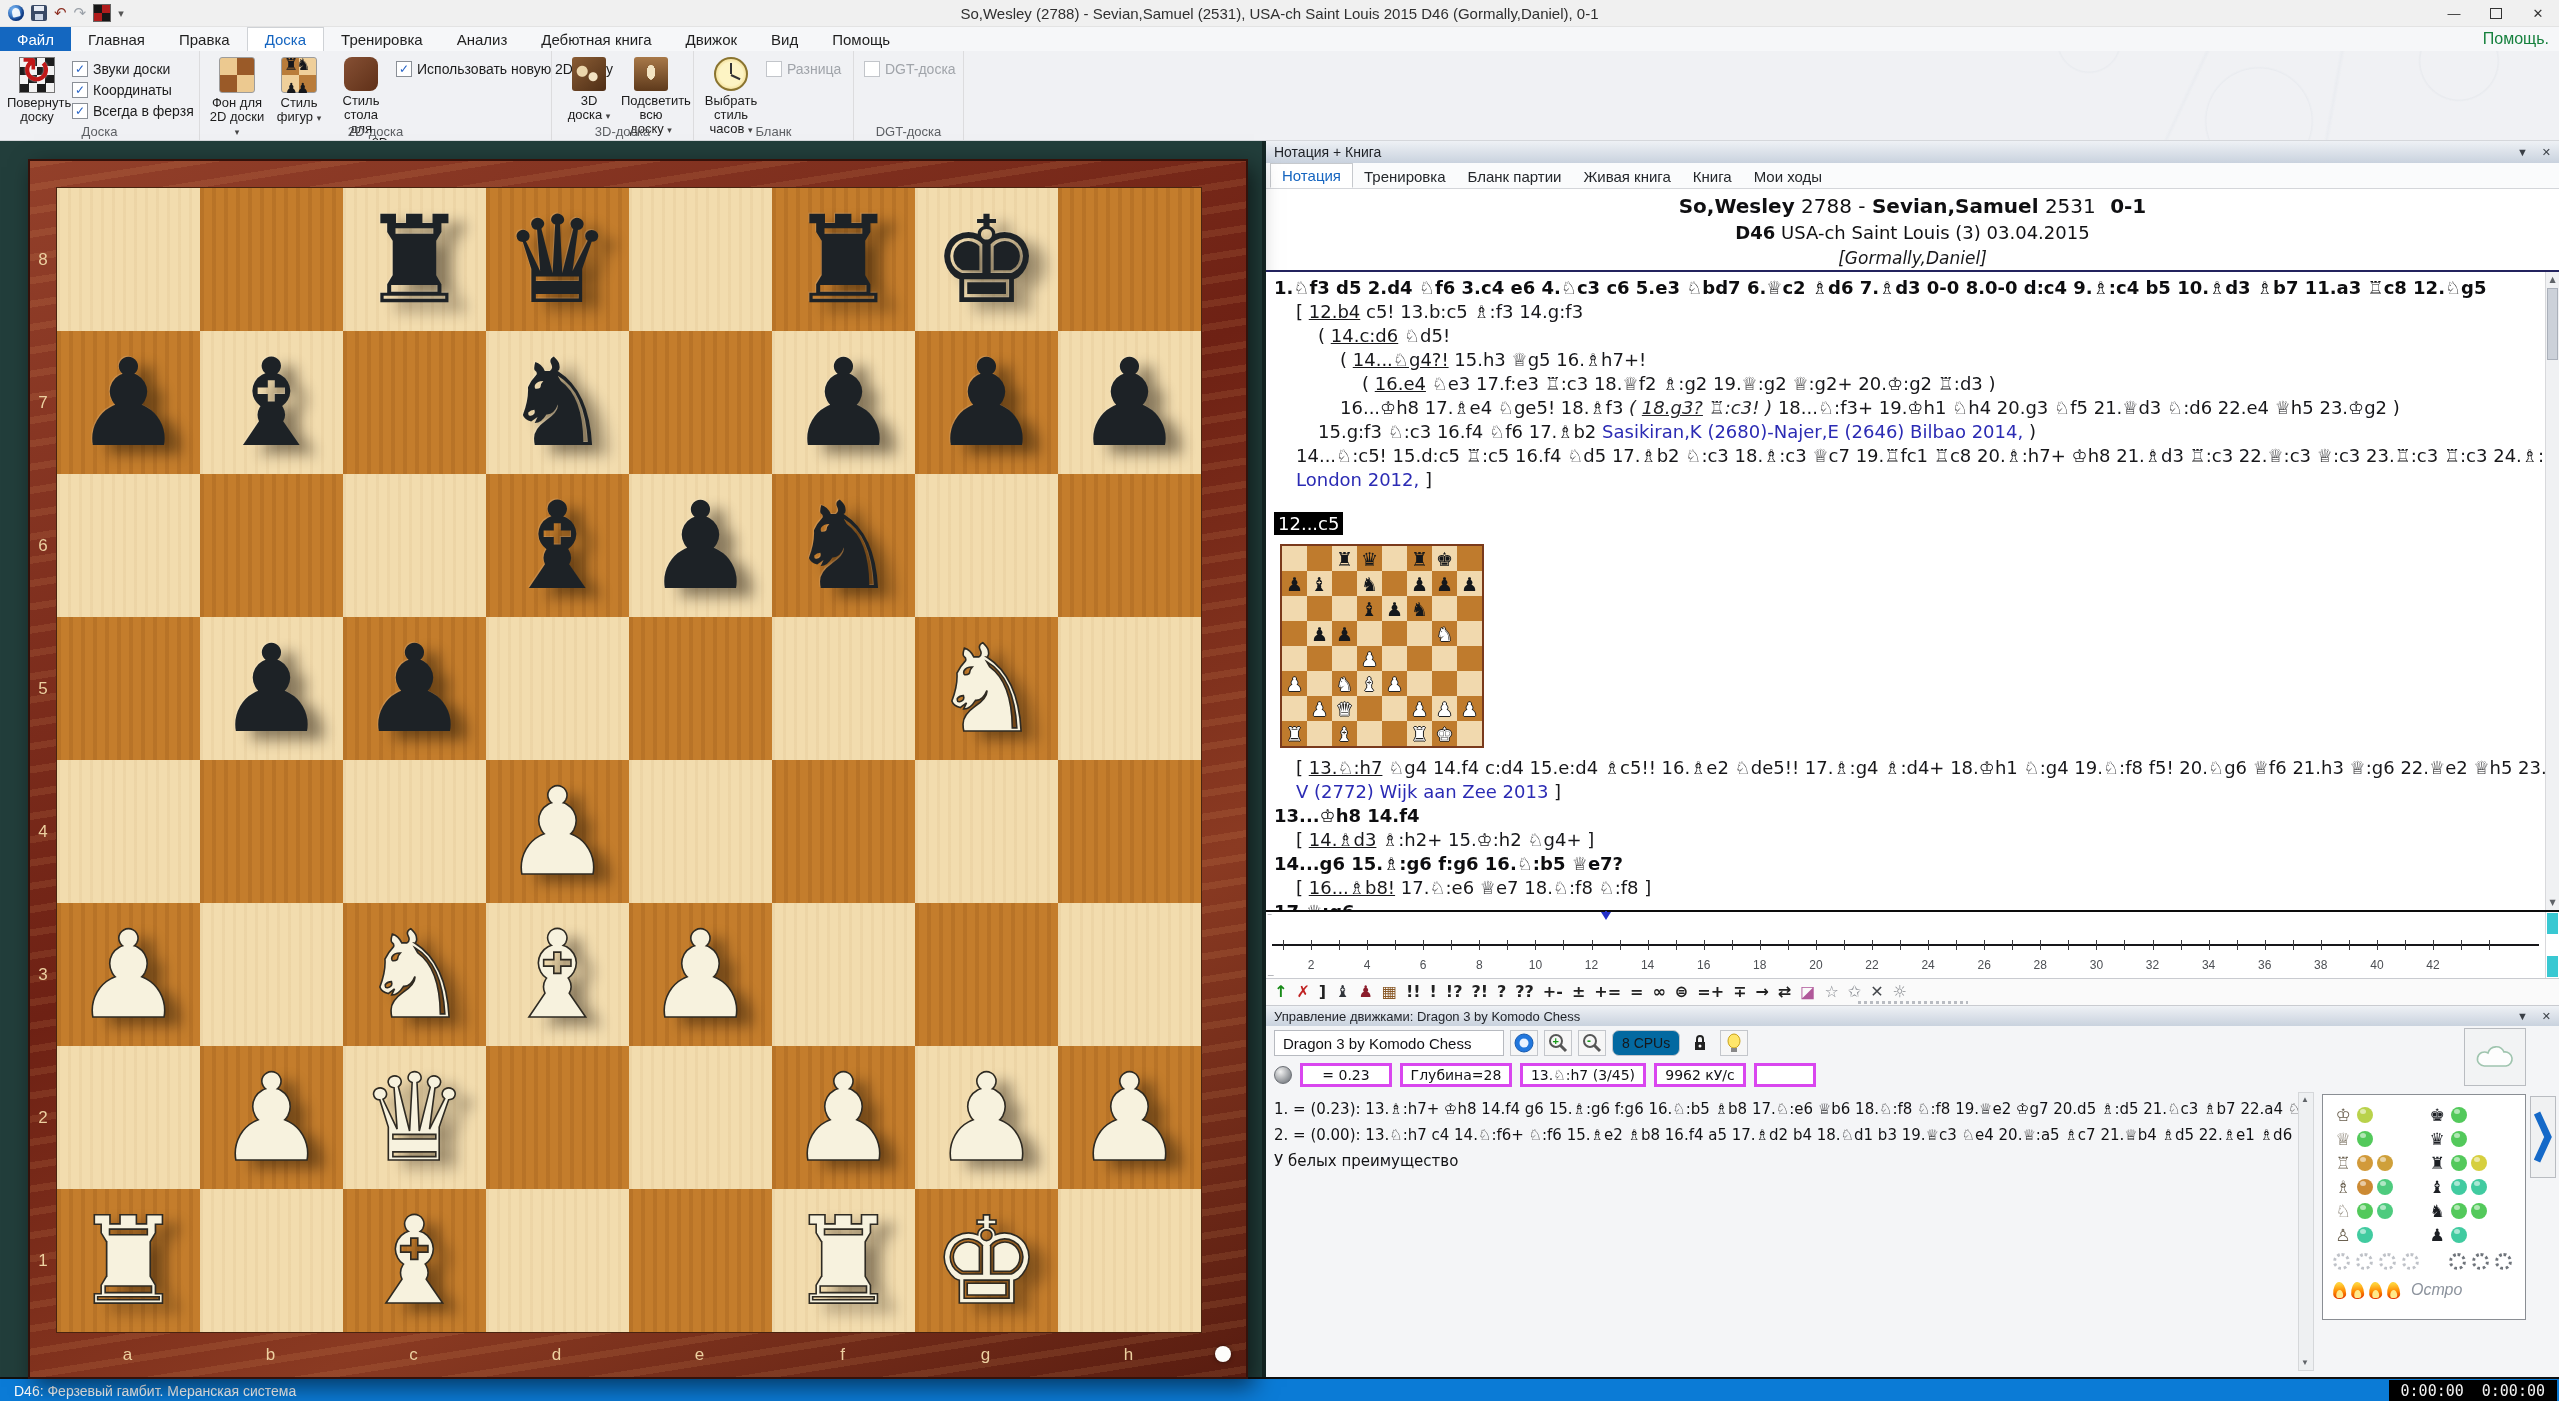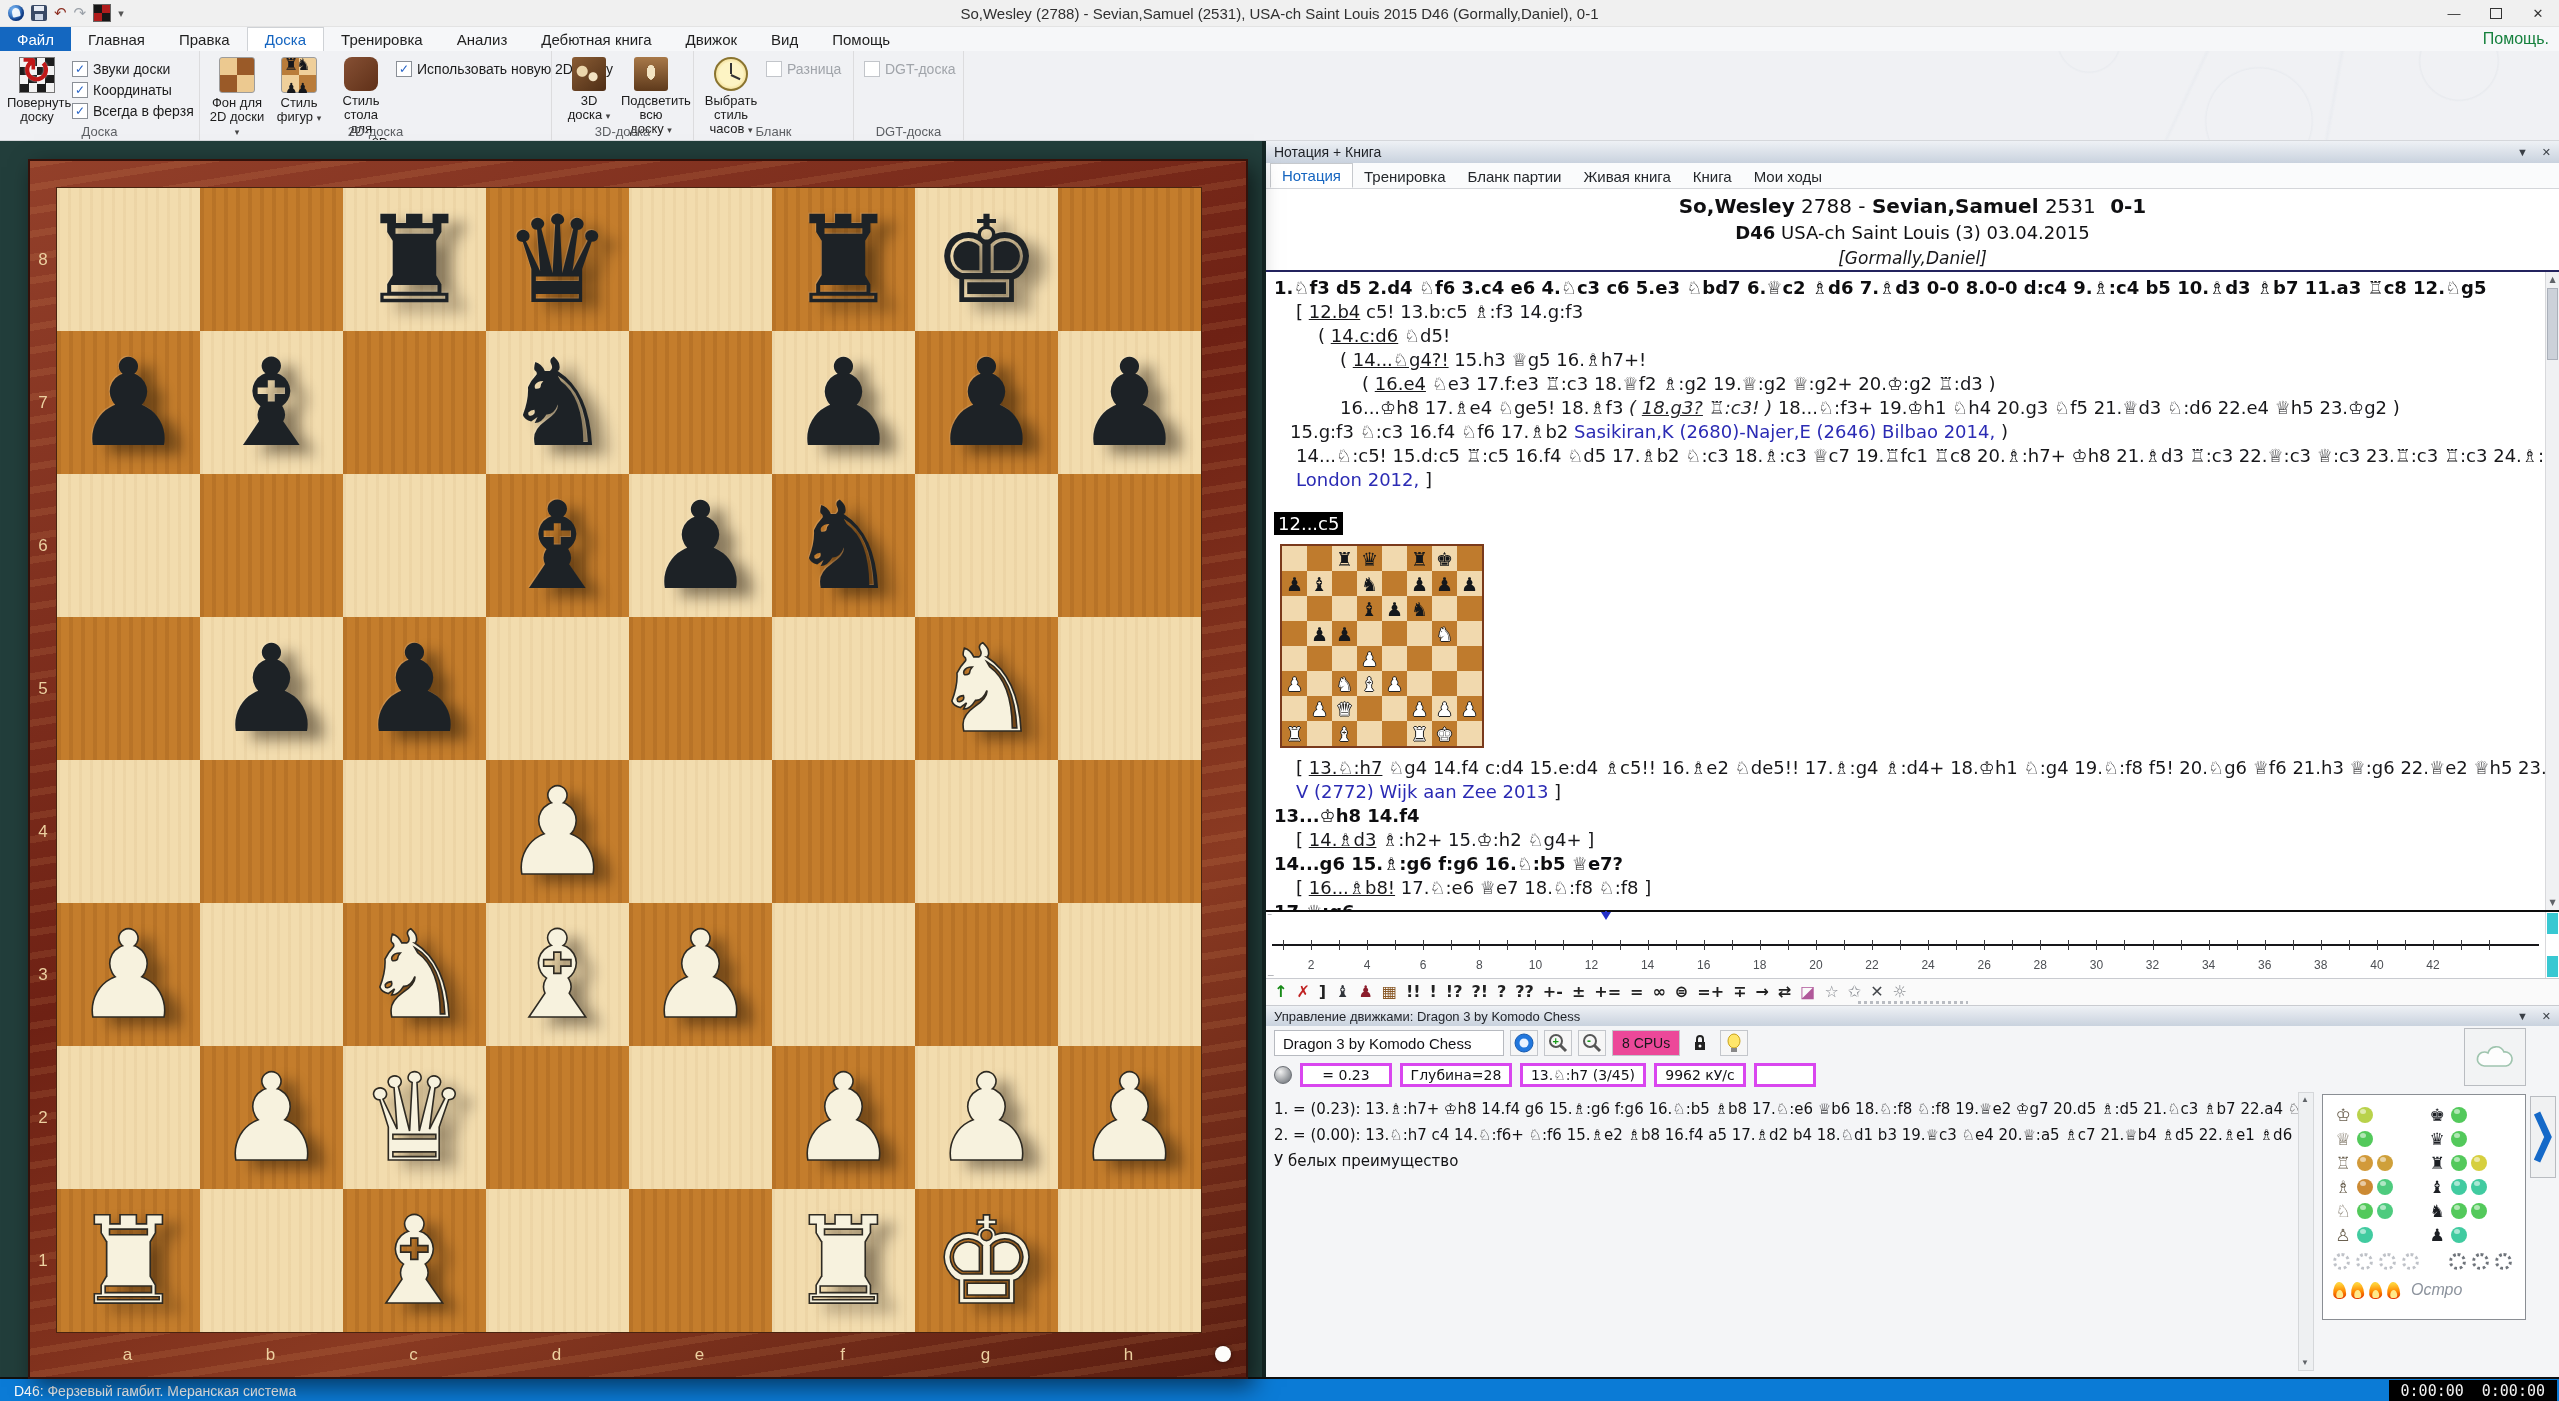--- a/index.html
+++ b/index.html
@@ -146,21 +146,21 @@
   .sym-handle{position:absolute;left:50%;bottom:1px;width:110px;height:3px;margin-left:-55px;
      background:repeating-linear-gradient(90deg,#b9bcc2 0 3px,transparent 3px 6px);}
 
   
   .engine-panel{flex:none;position:relative;background:#f4f5f7;height:371px;}
   .eng-title{height:20px;background:linear-gradient(#eef1f5,#c9d2de);display:flex;align-items:center;font-size:13px;color:#1e2126;padding:0 8px;}
   .eng-controls{height:34px;display:flex;align-items:center;gap:6px;padding-left:8px;}
   .eng-name{width:220px;height:24px;background:#fff;border:1px solid #b7bac0;display:flex;align-items:center;padding-left:8px;font-size:15px;color:#121215;cursor:pointer;}
   .ebtn{height:26px;min-width:28px;display:flex;align-items:center;justify-content:center;background:#f6f6f6;border:1px solid #c3c6cb;cursor:pointer;box-sizing:border-box;}
   .ebtn.noframe{border-color:transparent;background:transparent;}
-  .cpus{padding:0 9px;font-size:14px;color:#17171a;background:#ec4899;}
+  .cpus{padding:0 9px;font-size:14px;color:#17171a;background:#0369a1;border-radius:7px;}
   .eng-info{height:30px;display:flex;align-items:center;gap:8px;padding-left:8px;font-family:"DejaVu Sans",sans-serif;}
   .sphere{width:18px;height:18px;border-radius:50%;background:radial-gradient(circle at 34% 30%,#f2f2f2,#8b8f94 70%,#5c6066);border:1px solid #6a6e74;box-sizing:border-box;}
   .ibox{height:24px;background:#fff;border:3px solid #d946ef;display:flex;align-items:center;justify-content:center;font-size:14px;color:#121215;box-sizing:border-box;}
   .eng-body{position:relative;height:287px;}
   .eng-lines{position:absolute;left:8px;top:6px;right:260px;font-family:"DejaVu Sans",sans-serif;font-size:15px;color:#121214;}
   .eline{line-height:26px;white-space:nowrap;overflow:hidden;}
   .eline.threat{color:#8b1616;margin-top:26px;}
   .eng-scroll{position:absolute;right:245px;top:2px;bottom:6px;width:14px;background:#eef0f2;border:1px solid #d5d7da;}
   .eng-scroll .sarr{position:absolute;left:0;width:12px;height:14px;text-align:center;font-size:8px;color:#5f6368;line-height:14px;}
   .cloud-btn{position:absolute;right:33px;top:-62px;width:60px;height:56px;background:#f2f3f4;border:1px solid #b9bcc1;display:flex;align-items:center;justify-content:center;cursor:pointer;}
@@ -538,21 +538,21 @@
     </div>
 
     <div class="notation-area">
       <div id="notation-lines" style="padding-right:16px;">
           <div class="nline" style="padding-left: 8px;"><span class="nm">1.♘f3 d5 2.d4 ♘f6 3.c4 e6 4.♘c3 c6 5.e3 ♘bd7 6.♕c2 ♗d6 7.♗d3 0-0 8.0-0 d:c4 9.♗:c4 b5 10.♗d3 ♗b7 11.a3 ♖c8 12.♘g5</span></div>
           <div class="nline" style="padding-left: 30px;"><span class="nv">[ </span><span class="nu">12.b4</span><span class="nv"> c5! 13.b:c5 ♗:f3 14.g:f3</span></div>
           <div class="nline" style="padding-left: 52px;"><span class="nv">( </span><span class="nu">14.c:d6</span><span class="nv"> ♘d5!</span></div>
           <div class="nline" style="padding-left: 74px;"><span class="nv">( </span><span class="nu">14...♘g4?!</span><span class="nv"> 15.h3 ♕g5 16.♗h7+!</span></div>
           <div class="nline" style="padding-left: 96px;"><span class="nv">( </span><span class="nu">16.e4</span><span class="nv"> ♘e3 17.f:e3 ♖:c3 18.♕f2 ♗:g2 19.♕:g2 ♕:g2+ 20.♔:g2 ♖:d3 )</span></div>
           <div class="nline" style="padding-left: 74px;"><span class="nv">16...♔h8 17.♗e4 ♘ge5! 18.♗f3 </span><span class="ni">( </span><span class="nui">18.g3?</span><span class="ni"> ♖:c3! ) </span><span class="nv">18...♘:f3+ 19.♔h1 ♘h4 20.g3 ♘f5 21.♕d3 ♘:d6 22.e4 ♕h5 23.♔g2 )</span></div>
-          <div class="nline" style="padding-left: 24px;"><span class="nv">15.g:f3 ♘:c3 16.f4 ♘f6 17.♗b2 </span><span class="nref">Sasikiran,K (2680)-Najer,E (2646) Bilbao 2014,</span><span class="nv"> )</span></div>
+          <div class="nline" style="padding-left: 52px;"><span class="nv">15.g:f3 ♘:c3 16.f4 ♘f6 17.♗b2 </span><span class="nref">Sasikiran,K (2680)-Najer,E (2646) Bilbao 2014,</span><span class="nv"> )</span></div>
           <div class="nline" style="padding-left: 30px;"><span class="nv">14...♘:c5! 15.d:c5 ♖:c5 16.f4 ♘d5 17.♗b2 ♘:c3 18.♗:c3 ♕c7 19.♖fc1 ♖c8 20.♗:h7+ ♔h8 21.♗d3 ♖:c3 22.♕:c3 ♕:c3 23.♖:c3 ♖:c3 24.♗:b5 </span></div>
           <div class="nline" style="padding-left: 30px;"><span class="nref">London 2012,</span><span class="nv"> ]</span></div>
           <div class="nline" style="padding-left: 8px; margin-top: 20px;"><span class="ncur">12...c5</span></div>
           <div class="mini-board">
             <div class="msq light"></div>
             <div class="msq dark"></div>
             <div class="msq light"><span class="mb">♜</span></div>
             <div class="msq dark"><span class="mb">♛</span></div>
             <div class="msq light"></div>
             <div class="msq dark"><span class="mb">♜</span></div>

